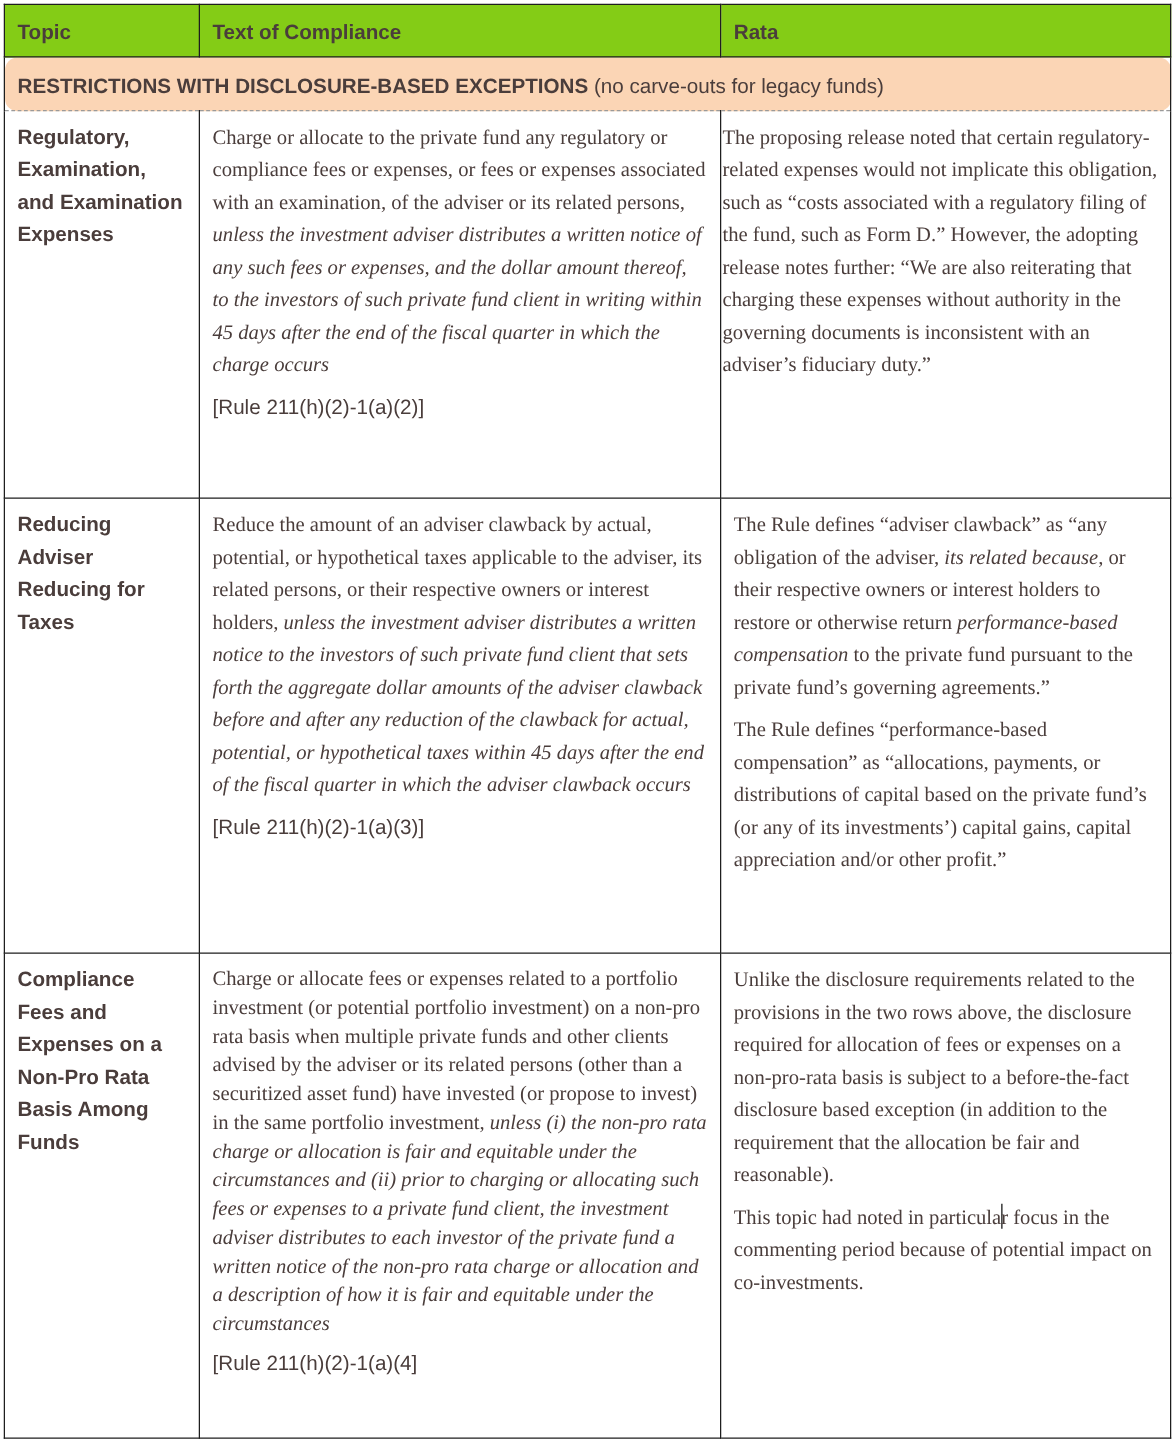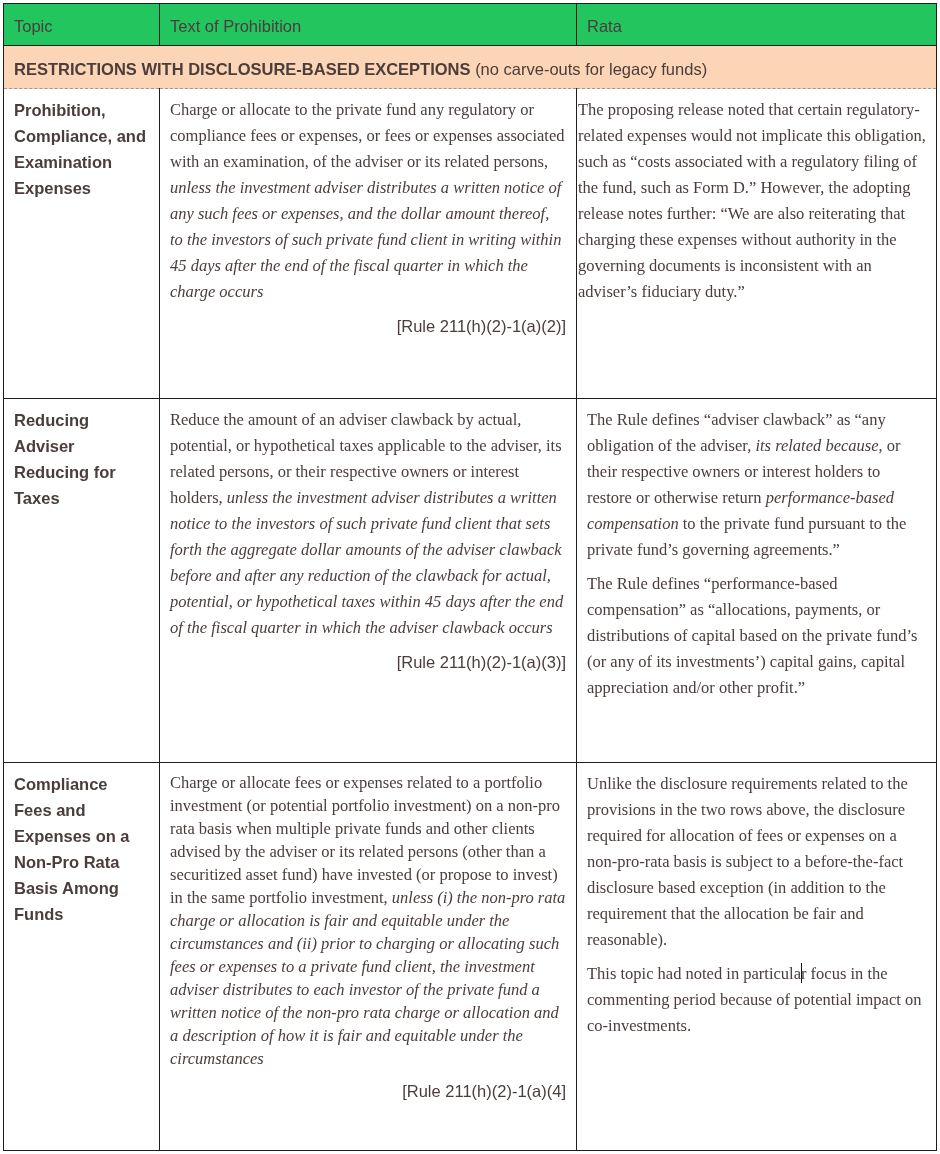--- a/index.html
+++ b/index.html
@@ -1,65 +1,65 @@
 <!DOCTYPE html>
 <html><head>
 <meta charset="utf-8">
 <style>
   html, body { margin: 0; padding: 0; background: #ffffff; }
   body { width: 940px; height: 1154px; overflow: hidden; font-family: "Liberation Sans", sans-serif; color: #4a3d3b; }
   table.doc { position: absolute; left: 3px; top: 3px; width: 933px; border-collapse: collapse; table-layout: fixed; }
   .doc td, .doc th { border: 1.5px solid #1e1e1e; vertical-align: top; text-align: left; font-size: 16.5px; line-height: 26px; }
-  .doc th { background: #22c55e; font-weight: normal; padding: 9px 10px 6px 10px; height: 24px; }
+  .doc th { background: #84cc16; font-weight: bold; padding: 9px 10px 6px 10px; height: 24px; }
   .col-topic { width: 156px; }
   .col-text { width: 417px; }
   .col-notes { width: 360px; }
-  .banner td { background: #fbd5b5; font-weight: bold; padding: 10px 10px 6px 10px; border-bottom: 1px dashed #9a9a9a; }
+  .banner td { background: #fbd5b5; font-weight: bold; padding: 10px 10px 6px 10px; border-bottom: 1px dashed #9a9a9a; border-radius: 10px; }
   .banner .sub { font-weight: normal; }
   .banner .main { font-weight: bold; }
   .row1 td { border-top: none; }
   .topic { font-weight: bold; padding: 8px 10px 6px 10px; }
   .prohib { padding: 8px 10px 6px 10px; }
   .notes { padding: 8px 10px 6px 10px; margin-top: 29px; }
   .notes.flush { padding-left: 1px; }
   .para { margin: 0 0 8px 0; font-family: Liberation Serif, serif; }
-  .rule { margin: 8px 0 0 0; text-align: right; }
+  .rule { margin: 8px 0 0 0; }
   em, .it { font-style: italic; }
   .tight { line-height: 23px; }
   .row1 { height: 310px; }
   .row2 { height: 364px; }
   .row3 { height: 388px; }
   .caret { display: inline-block; width: 1px; height: 20px; background: #111; vertical-align: -4px; margin: 0 -1px 0 0; }
 </style>
 </head>
 <body>
 
 <table class="doc">
   <colgroup>
     <col class="col-topic">
     <col class="col-text">
     <col class="col-notes">
   </colgroup>
   <thead>
     <tr>
       <th>Topic</th>
-      <th>Text of Prohibition</th>
+      <th>Text of Compliance</th>
       <th>Rata</th>
     </tr>
   </thead>
   <tbody>
     <tr class="banner">
       <td colspan="3">
         <span class="main">RESTRICTIONS WITH DISCLOSURE-BASED EXCEPTIONS</span>
         <span class="sub">(no carve-outs for legacy funds)</span>
       </td>
     </tr>
 
     <tr class="row1">
-      <td class="topic">Prohibition, Compliance, and Examination Expenses</td>
+      <td class="topic">Regulatory, Examination, and Examination Expenses</td>
       <td class="prohib">
         <div class="para"><span>Charge or allocate to the private fund any regulatory or compliance fees or expenses, or fees or expenses associated with an examination, of the adviser or its related persons,</span> <span class="it">unless the investment adviser distributes a written notice of any such fees or expenses, and the dollar amount thereof, to the investors of such private fund client in writing within 45 days after the end of the fiscal quarter in which the charge occurs</span></div>
         <div class="rule">[Rule 211(h)(2)-1(a)(2)]</div>
       </td>
       <td class="notes flush">
         <div class="para">The proposing release noted that certain regulatory-related expenses would not implicate this obligation, such as “costs associated with a regulatory filing of the fund, such as Form D.”  However, the adopting release notes further: “We are also reiterating that charging these expenses without authority in the governing documents is inconsistent with an adviser’s fiduciary duty.”</div>
       </td>
     </tr>
 
     <tr class="row2">

